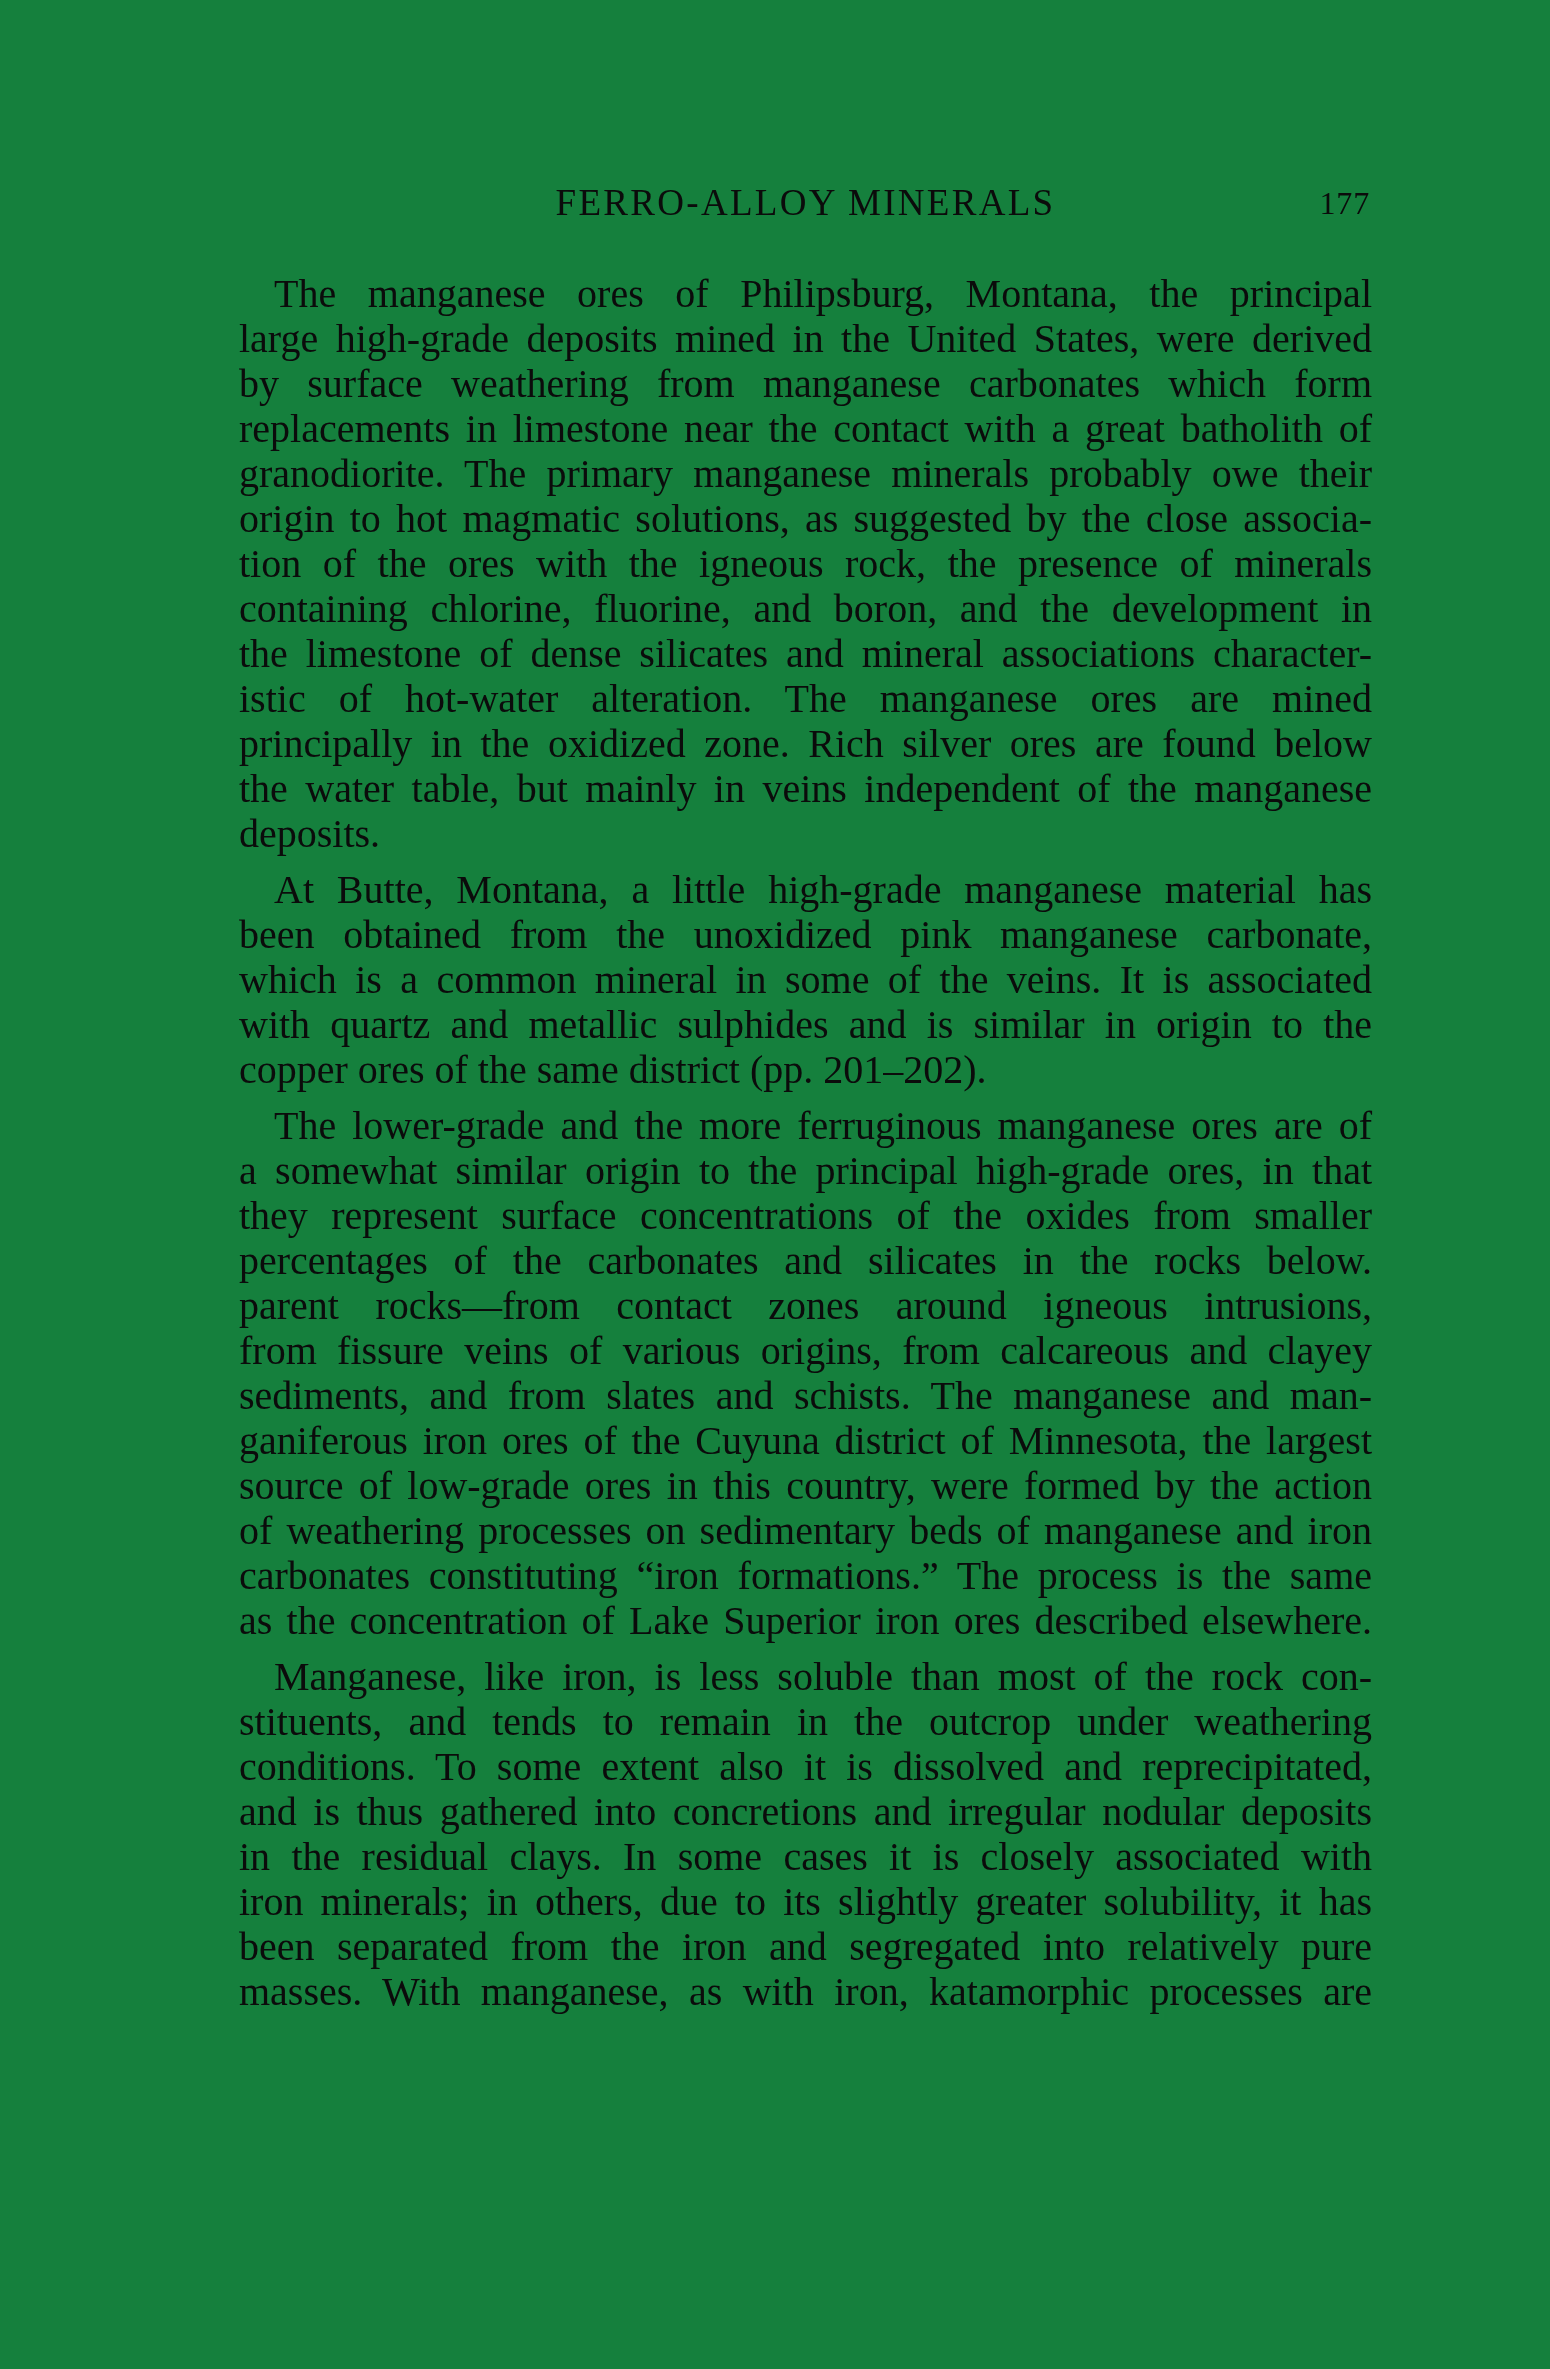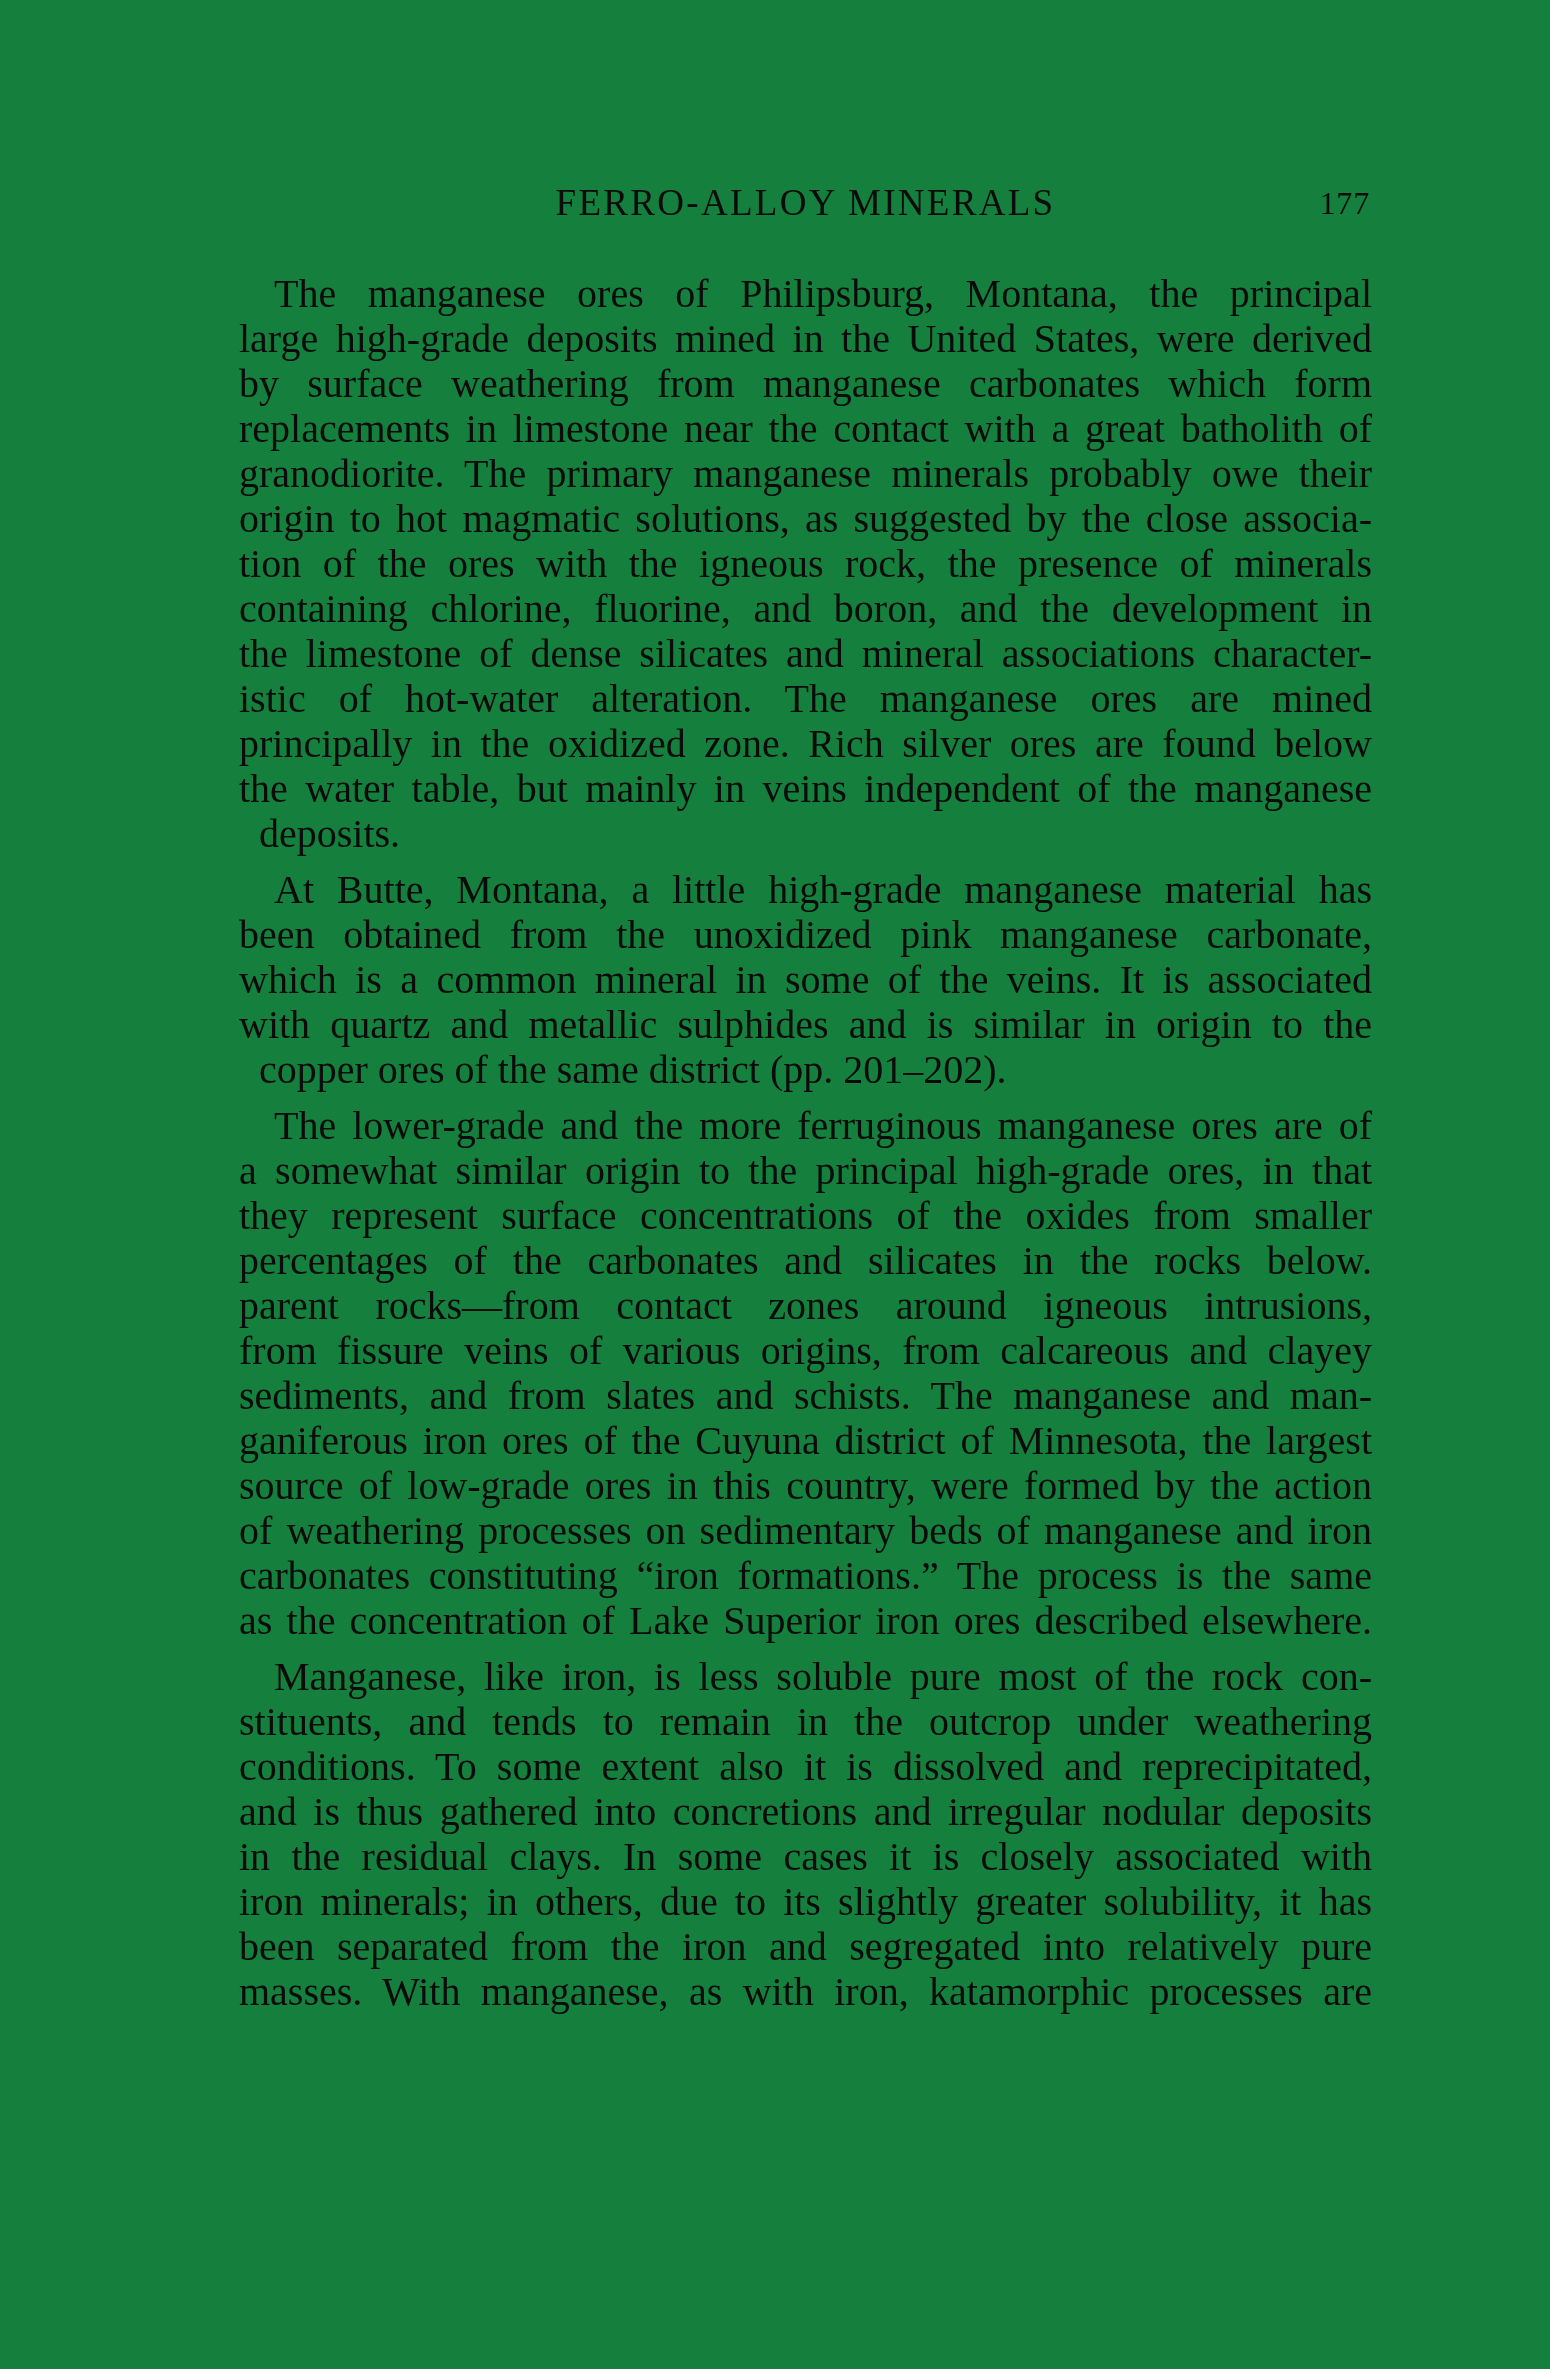--- a/index.html
+++ b/index.html
@@ -57,21 +57,20 @@
   .line {
     font-size: 40px;
     line-height: 45px;
     text-align: justify;
     text-align-last: justify;
     text-justify: inter-word;
   }
   .line.line-last {
     text-align: right;
     text-align-last: left;
-    margin-left: 20px;
   }
   .para .line:first-child {
     text-indent: 35px;
   }
 </style>
 </head>
 <body>
 
 <div class="page">
   <div class="page-header">
@@ -109,21 +108,21 @@
         <div class="line">parent rocks—from contact zones around igneous intrusions,</div>
         <div class="line">from fissure veins of various origins, from calcareous and clayey</div>
         <div class="line">sediments, and from slates and schists.  The manganese and man-</div>
         <div class="line">ganiferous iron ores of the Cuyuna district of Minnesota, the largest</div>
         <div class="line">source of low-grade ores in this country, were formed by the action</div>
         <div class="line">of weathering processes on sedimentary beds of manganese and iron</div>
         <div class="line">carbonates constituting “iron formations.”  The process is the same</div>
         <div class="line">as the concentration of Lake Superior iron ores described elsewhere.</div>
       </div>
       <div class="para">
-        <div class="line">Manganese, like iron, is less soluble pure most of the rock con-</div>
+        <div class="line">Manganese, like iron, is less soluble than most of the rock con-</div>
         <div class="line">stituents, and tends to remain in the outcrop under weathering</div>
         <div class="line">conditions.  To some extent also it is dissolved and reprecipitated,</div>
         <div class="line">and is thus gathered into concretions and irregular nodular deposits</div>
         <div class="line">in the residual clays.  In some cases it is closely associated with</div>
         <div class="line">iron minerals; in others, due to its slightly greater solubility, it has</div>
         <div class="line">been separated from the iron and segregated into relatively pure</div>
         <div class="line">masses.  With manganese, as with iron, katamorphic processes are</div>
       </div>
     </div>
 </div>

